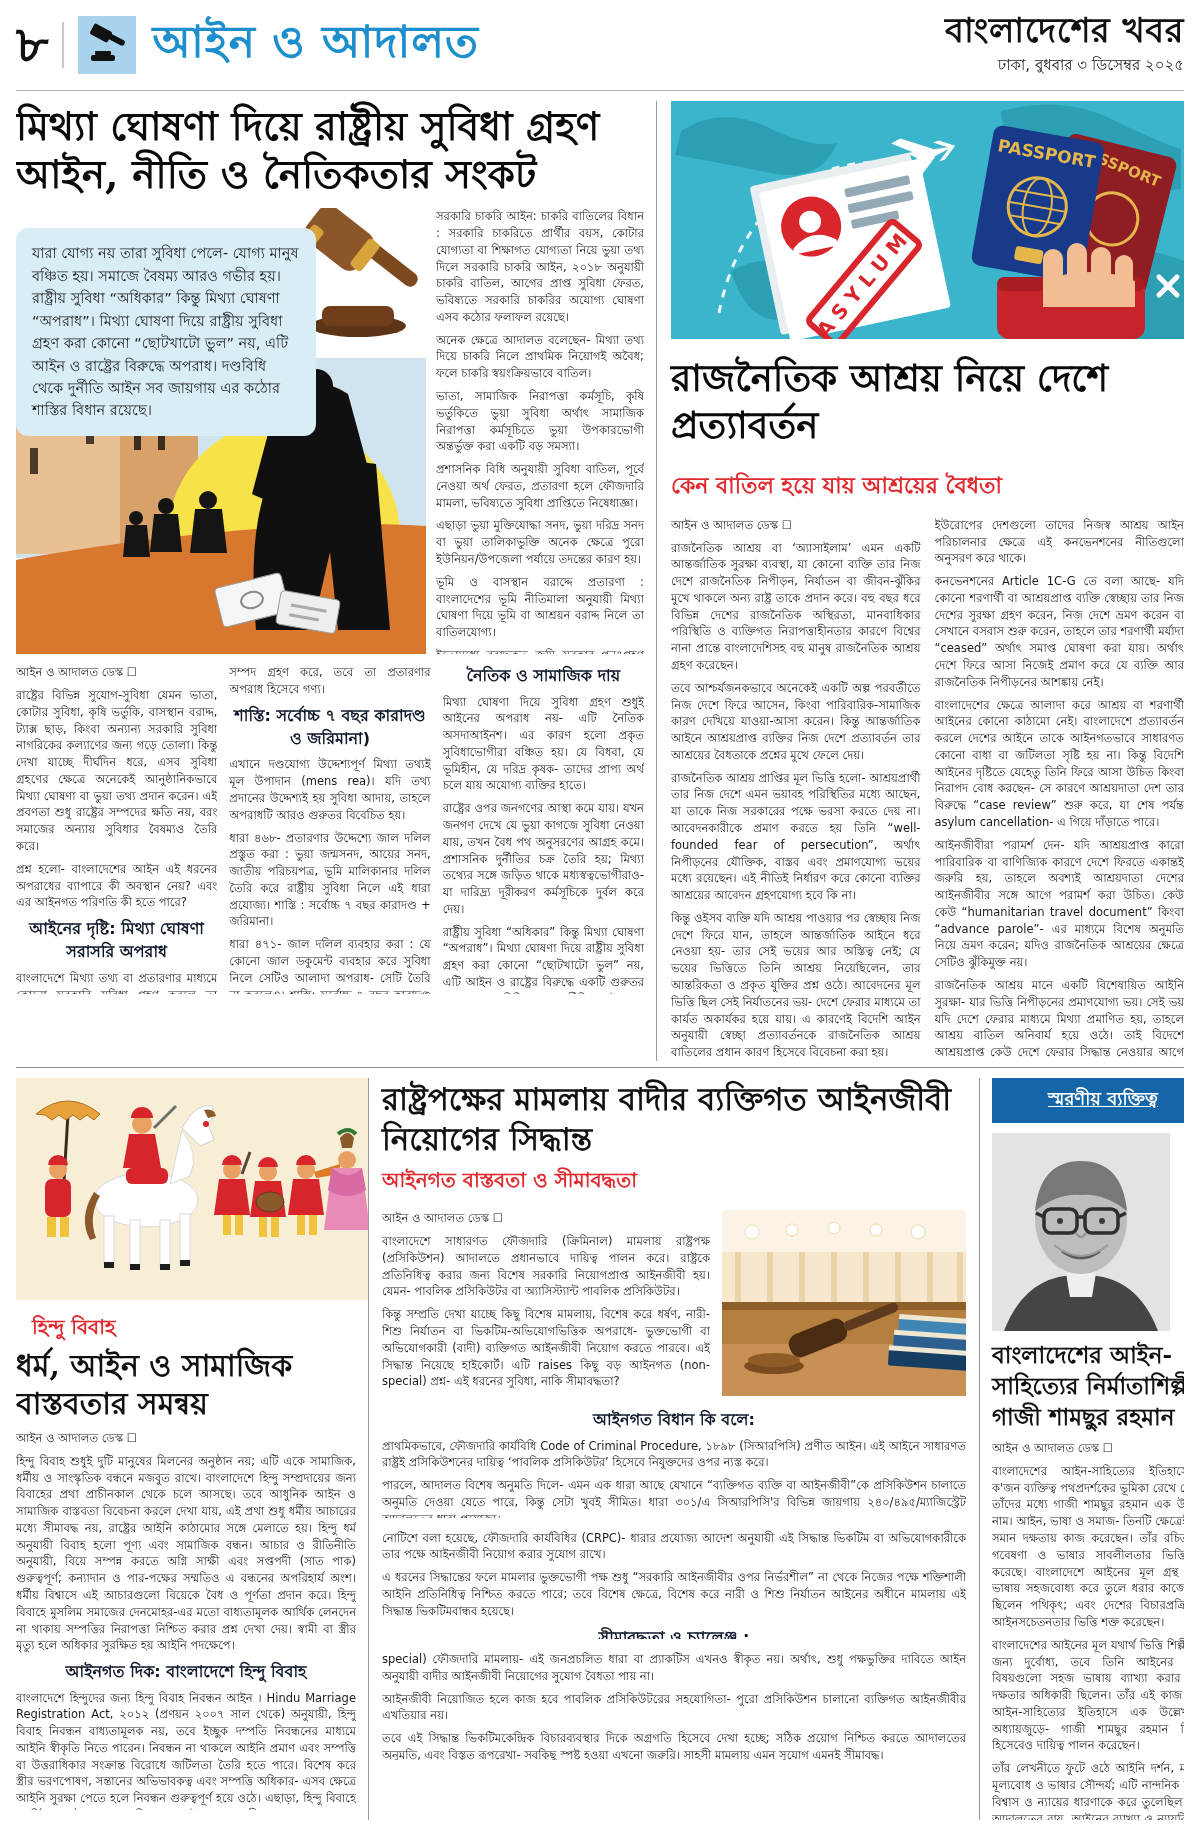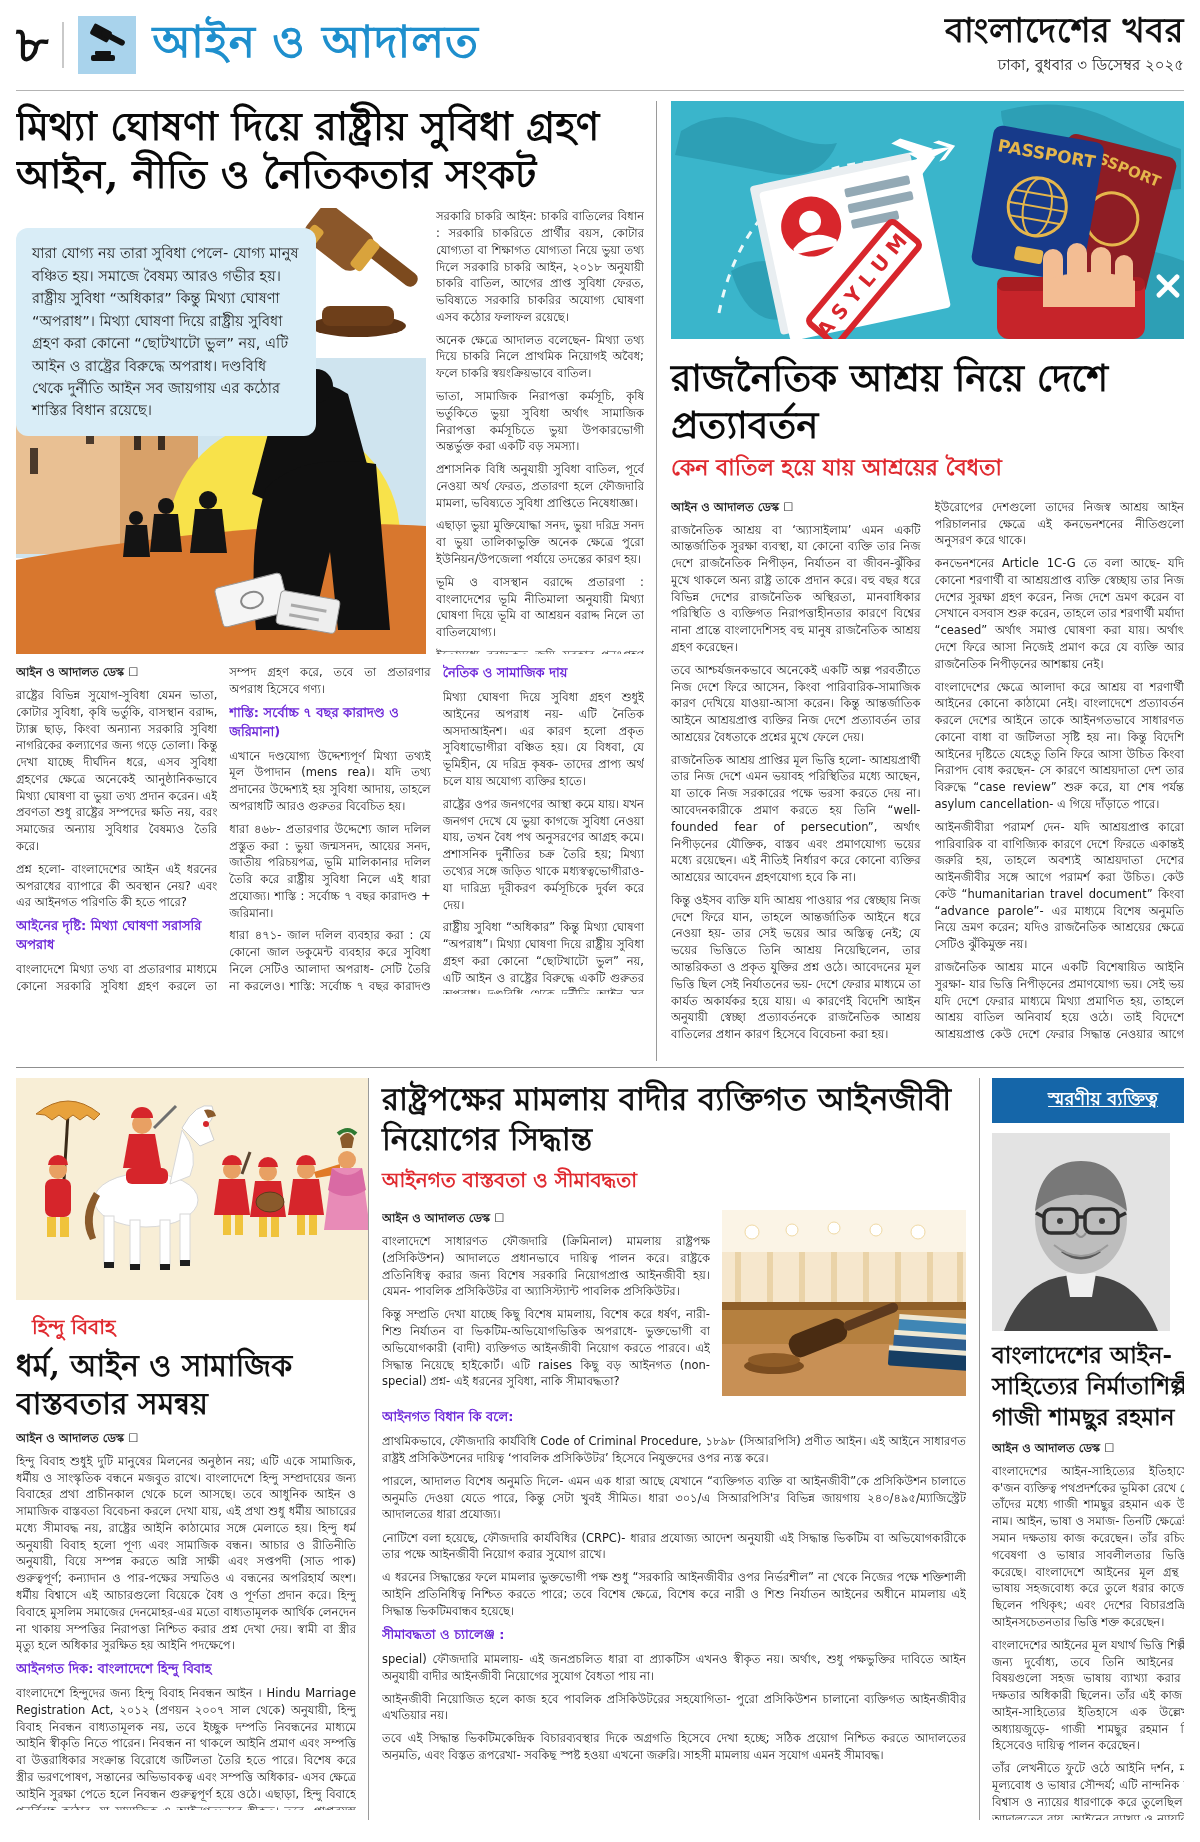--- a/index.html
+++ b/index.html
@@ -14,39 +14,39 @@
                 justify-content:center;margin-right:16px;flex:none;}
   .section-title{font-size:44px;color:#1e8fcd;font-weight:bold;font-family:"DejaVu Serif",serif;
                  letter-spacing:1px;}
   .mast-right{margin-left:auto;text-align:right;}
   .logo{font-size:34px;font-weight:900;letter-spacing:.5px;line-height:1;}
   .dateline{font-size:15px;color:#222;margin-top:6px;}
   .rule{border-top:1px solid #b3b3b3;margin:8px 0 10px;}
   .rule2{border-top:1px solid #8f8f8f;margin:6px 0 10px;}
   
   .bodytext p{margin:0 0 6px;text-align:justify;font-size:11.5px;line-height:1.46;color:#1c1c1c;}
-  .bodytext p.subhead{font-weight:bold;color:#6d28d9;font-size:13px;text-align:left;}
-  .byline{font-weight:bold;font-size:12.5px;margin:0 0 5px;color:#000;}
+  .bodytext p.subhead{font-weight:bold;color:#0f172a;font-size:16px;text-align:center;}
+  .byline{font-weight:normal;font-size:12.5px;margin:0 0 5px;color:#000;}
   
   .top{display:flex;height:960px;overflow:hidden;}
   .a1{width:640px;flex:none;padding-right:12px;box-sizing:border-box;}
   .a1 h1{font-family:"DejaVu Serif",serif;font-weight:bold;font-size:39px;line-height:1.22;
          margin:2px 0 10px;color:#0a0a0a;}
   .illo-row{display:flex;gap:10px;}
   .illo1{position:relative;width:410px;height:446px;flex:none;}
   .illo1 svg{position:absolute;inset:0;}
   .leadbox{position:absolute;left:0;top:20px;width:268px;padding:14px 16px;background:#d9edf7;
            border-radius:12px;font-size:14.5px;line-height:1.55;color:#1d1d1d;}
   .a1-side{width:200px;flex:1;height:446px;overflow:hidden;}
   .cols3{display:flex;gap:12px;margin-top:10px;height:330px;overflow:hidden;}
   .cols3 .col{flex:1;overflow:hidden;}
   .a2{width:520px;flex:1;border-left:1px solid #9a9a9a;padding-left:14px;box-sizing:border-box;}
   .illo2{width:522px;height:238px;}
   .a2 h1{font-family:"DejaVu Serif",serif;font-weight:bold;font-size:37px;line-height:1.28;
-         margin:12px 0 0;color:#0a0a0a;}
+         margin:12px 0 18px;color:#0a0a0a;}
   .redsub{color:#e02a30;font-size:22px;font-weight:bold;margin:0 0 12px;}
   .cols2{display:flex;gap:14px;height:540px;overflow:hidden;}
   .cols2 .col{flex:1;overflow:hidden;}
   
   .bot{display:flex;height:742px;overflow:hidden;}
   .b-left{width:352px;flex:none;padding-right:12px;box-sizing:border-box;}
   .illo3{width:352px;height:222px;}
   .kicker{color:#e02a30;font-size:20px;font-weight:bold;margin:8px 16px 2px;}
   .b-left h2{font-family:"DejaVu Serif",serif;font-weight:bold;font-size:30px;line-height:1.25;
              margin:0 0 8px;}

